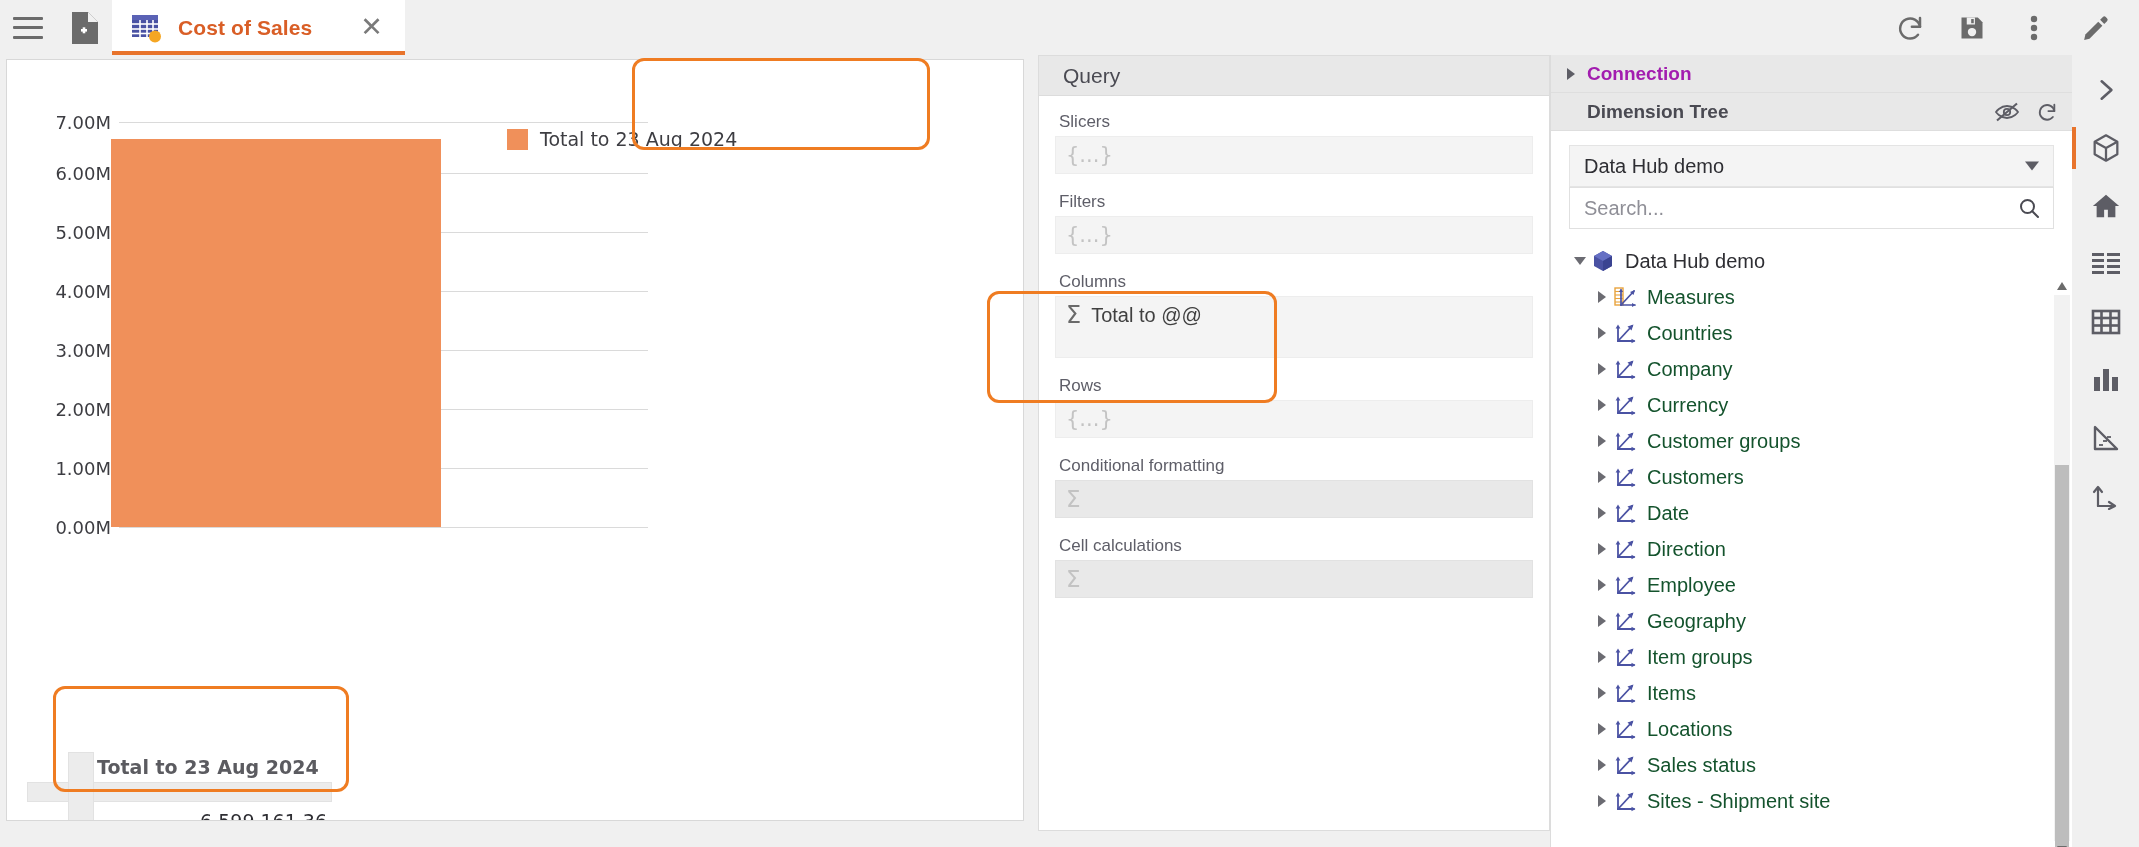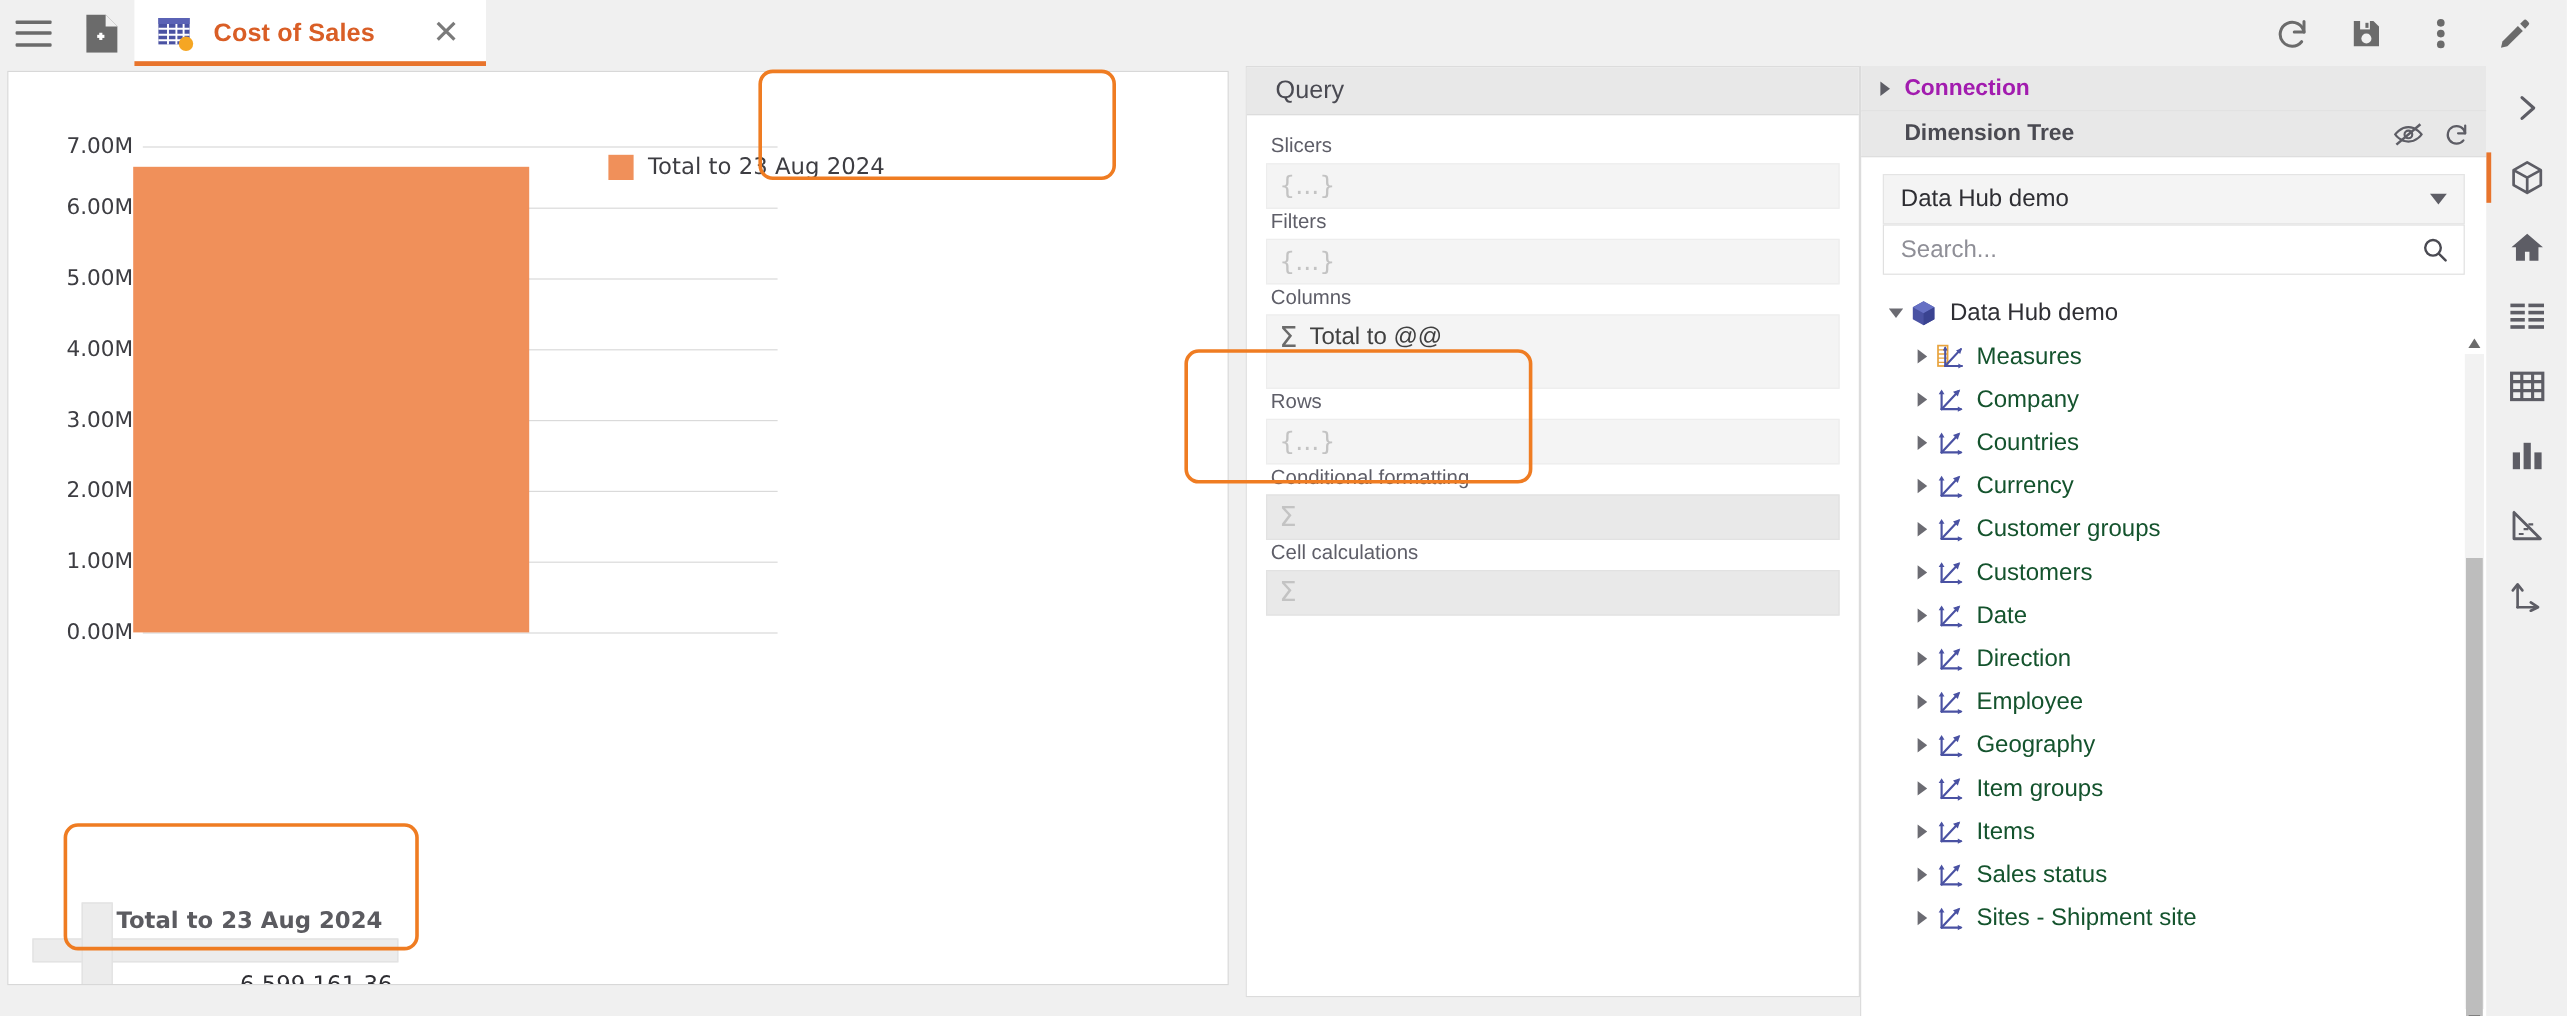--- a/index.html
+++ b/index.html
@@ -152,21 +152,21 @@
   }
   .query-head {
     height: 40px; background: #e8e8e8;
     display: flex; align-items: center;
     padding-left: 24px;
     border-bottom: 1px solid #dcdcdc;
     flex: 0 0 auto;
   }
   .query-head-title { font-size: 21px; color: #4a4a52; }
   .query-body { padding: 16px 16px 0 16px; }
-  .field-group { margin-bottom: 1px; }
+  .field-group { margin-bottom: 18px; }
   .field-label {
     font-size: 17px; color: #5e5e68;
     margin: 0 0 4px 4px;
   }
   .drop-zone {
     background: #f4f4f4;
     border: 1px solid #ededed;
     min-height: 38px;
     padding: 6px 10px;
     display: flex; align-items: center;
@@ -595,54 +595,54 @@
             <svg width="24" height="22" viewBox="0 0 24 22">
               <g stroke="#4A52A3" stroke-width="1.8" fill="none" stroke-linecap="round">
                 <line x1="5" y1="19" x2="5" y2="5"></line>
                   <line x1="5" y1="19" x2="21" y2="19"></line>
                   <line x1="5" y1="19" x2="19" y2="4"></line>
               </g>
               <polygon points="5,2.5 2.6,6.5 7.4,6.5" fill="#4A52A3"></polygon>
               <polygon points="22.5,19 18.5,16.8 18.5,21.2" fill="#4A52A3"></polygon>
               <polygon points="20.5,2.5 14.5,4.5 18.5,8.5" fill="#4A52A3"></polygon>
             </svg>
+            <span class="tree-label">Countries</span>
+          </div>
+
+          <div class="tree-row">
+            <span class="tw-caret">
+                <span class="tri-r"></span>
+              </span>
+            <svg width="24" height="22" viewBox="0 0 24 22">
+              <g stroke="#4A52A3" stroke-width="1.8" fill="none" stroke-linecap="round">
+                <line x1="5" y1="19" x2="5" y2="5"></line>
+                  <line x1="5" y1="19" x2="21" y2="19"></line>
+                  <line x1="5" y1="19" x2="19" y2="4"></line>
+              </g>
+              <polygon points="5,2.5 2.6,6.5 7.4,6.5" fill="#4A52A3"></polygon>
+              <polygon points="22.5,19 18.5,16.8 18.5,21.2" fill="#4A52A3"></polygon>
+              <polygon points="20.5,2.5 14.5,4.5 18.5,8.5" fill="#4A52A3"></polygon>
+            </svg>
             <span class="tree-label">Company</span>
           </div>
 
           <div class="tree-row">
             <span class="tw-caret">
                 <span class="tri-r"></span>
               </span>
             <svg width="24" height="22" viewBox="0 0 24 22">
               <g stroke="#4A52A3" stroke-width="1.8" fill="none" stroke-linecap="round">
                 <line x1="5" y1="19" x2="5" y2="5"></line>
                   <line x1="5" y1="19" x2="21" y2="19"></line>
                   <line x1="5" y1="19" x2="19" y2="4"></line>
               </g>
               <polygon points="5,2.5 2.6,6.5 7.4,6.5" fill="#4A52A3"></polygon>
               <polygon points="22.5,19 18.5,16.8 18.5,21.2" fill="#4A52A3"></polygon>
               <polygon points="20.5,2.5 14.5,4.5 18.5,8.5" fill="#4A52A3"></polygon>
             </svg>
-            <span class="tree-label">Countries</span>
-          </div>
-
-          <div class="tree-row">
-            <span class="tw-caret">
-                <span class="tri-r"></span>
-              </span>
-            <svg width="24" height="22" viewBox="0 0 24 22">
-              <g stroke="#4A52A3" stroke-width="1.8" fill="none" stroke-linecap="round">
-                <line x1="5" y1="19" x2="5" y2="5"></line>
-                  <line x1="5" y1="19" x2="21" y2="19"></line>
-                  <line x1="5" y1="19" x2="19" y2="4"></line>
-              </g>
-              <polygon points="5,2.5 2.6,6.5 7.4,6.5" fill="#4A52A3"></polygon>
-              <polygon points="22.5,19 18.5,16.8 18.5,21.2" fill="#4A52A3"></polygon>
-              <polygon points="20.5,2.5 14.5,4.5 18.5,8.5" fill="#4A52A3"></polygon>
-            </svg>
             <span class="tree-label">Currency</span>
           </div>
 
           <div class="tree-row">
             <span class="tw-caret">
                 <span class="tri-r"></span>
               </span>
             <svg width="24" height="22" viewBox="0 0 24 22">
               <g stroke="#4A52A3" stroke-width="1.8" fill="none" stroke-linecap="round">
                 <line x1="5" y1="19" x2="5" y2="5"></line>
@@ -768,20 +768,36 @@
                   <line x1="5" y1="19" x2="21" y2="19"></line>
                   <line x1="5" y1="19" x2="19" y2="4"></line>
               </g>
               <polygon points="5,2.5 2.6,6.5 7.4,6.5" fill="#4A52A3"></polygon>
               <polygon points="22.5,19 18.5,16.8 18.5,21.2" fill="#4A52A3"></polygon>
               <polygon points="20.5,2.5 14.5,4.5 18.5,8.5" fill="#4A52A3"></polygon>
             </svg>
             <span class="tree-label">Items</span>
           </div>
 
+          <div class="tree-row">
+            <span class="tw-caret">
+                <span class="tri-r"></span>
+              </span>
+            <svg width="24" height="22" viewBox="0 0 24 22">
+              <g stroke="#4A52A3" stroke-width="1.8" fill="none" stroke-linecap="round">
+                <line x1="5" y1="19" x2="5" y2="5"></line>
+                  <line x1="5" y1="19" x2="21" y2="19"></line>
+                  <line x1="5" y1="19" x2="19" y2="4"></line>
+              </g>
+              <polygon points="5,2.5 2.6,6.5 7.4,6.5" fill="#4A52A3"></polygon>
+              <polygon points="22.5,19 18.5,16.8 18.5,21.2" fill="#4A52A3"></polygon>
+              <polygon points="20.5,2.5 14.5,4.5 18.5,8.5" fill="#4A52A3"></polygon>
+            </svg>
+            <span class="tree-label">Locations</span>
+          </div>
 
           <div class="tree-row">
             <span class="tw-caret">
                 <span class="tri-r"></span>
               </span>
             <svg width="24" height="22" viewBox="0 0 24 22">
               <g stroke="#4A52A3" stroke-width="1.8" fill="none" stroke-linecap="round">
                 <line x1="5" y1="19" x2="5" y2="5"></line>
                   <line x1="5" y1="19" x2="21" y2="19"></line>
                   <line x1="5" y1="19" x2="19" y2="4"></line>

